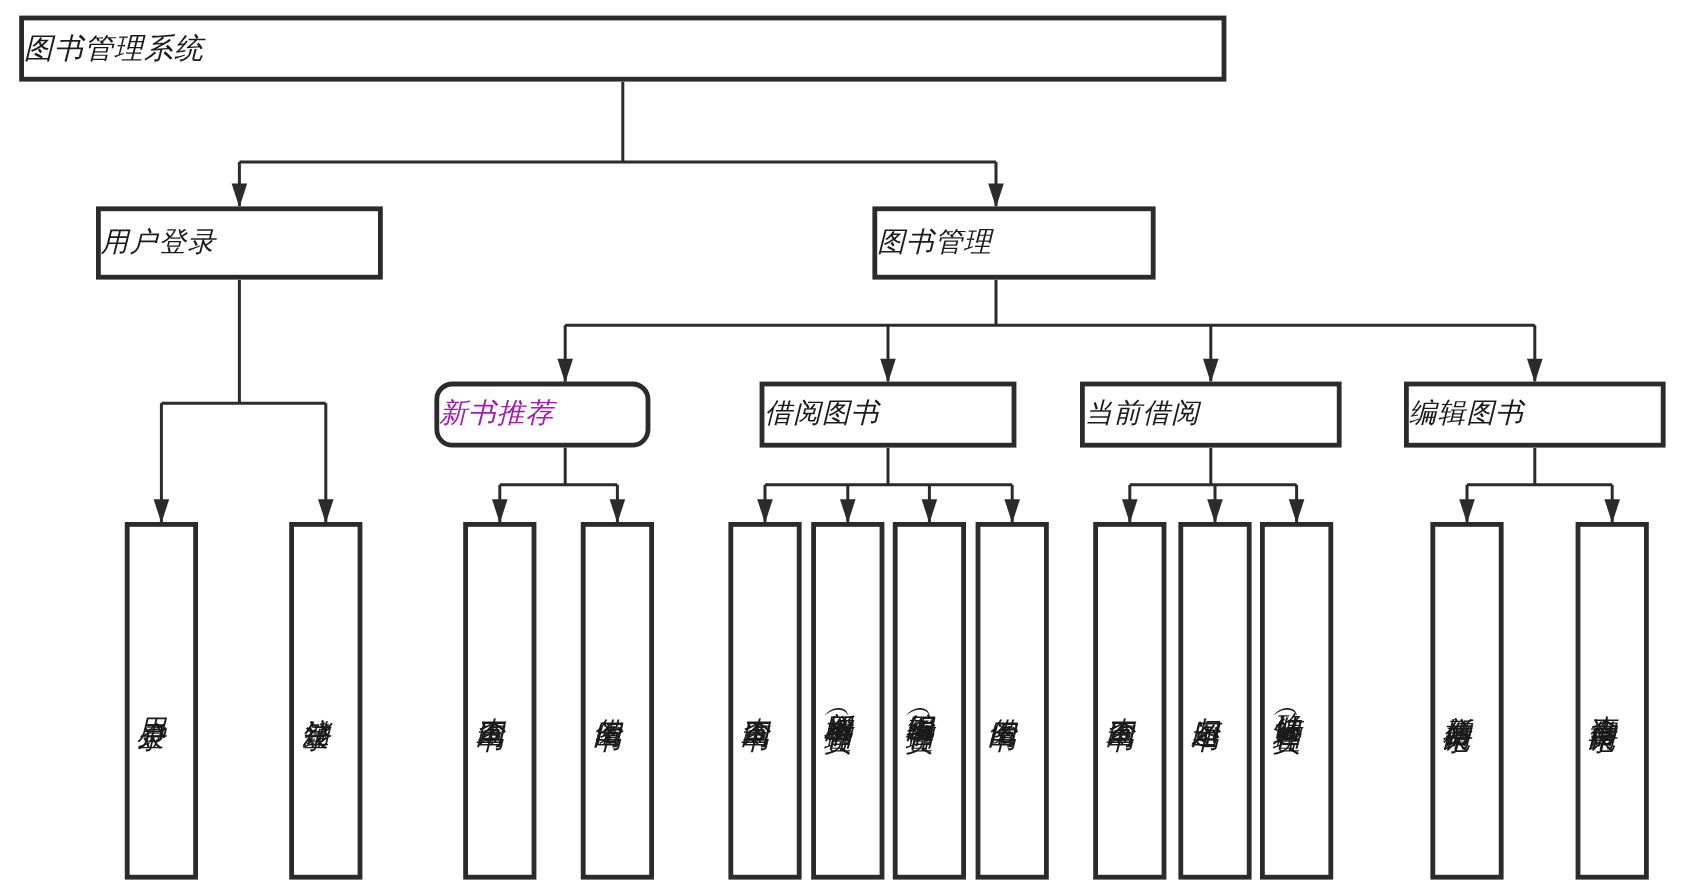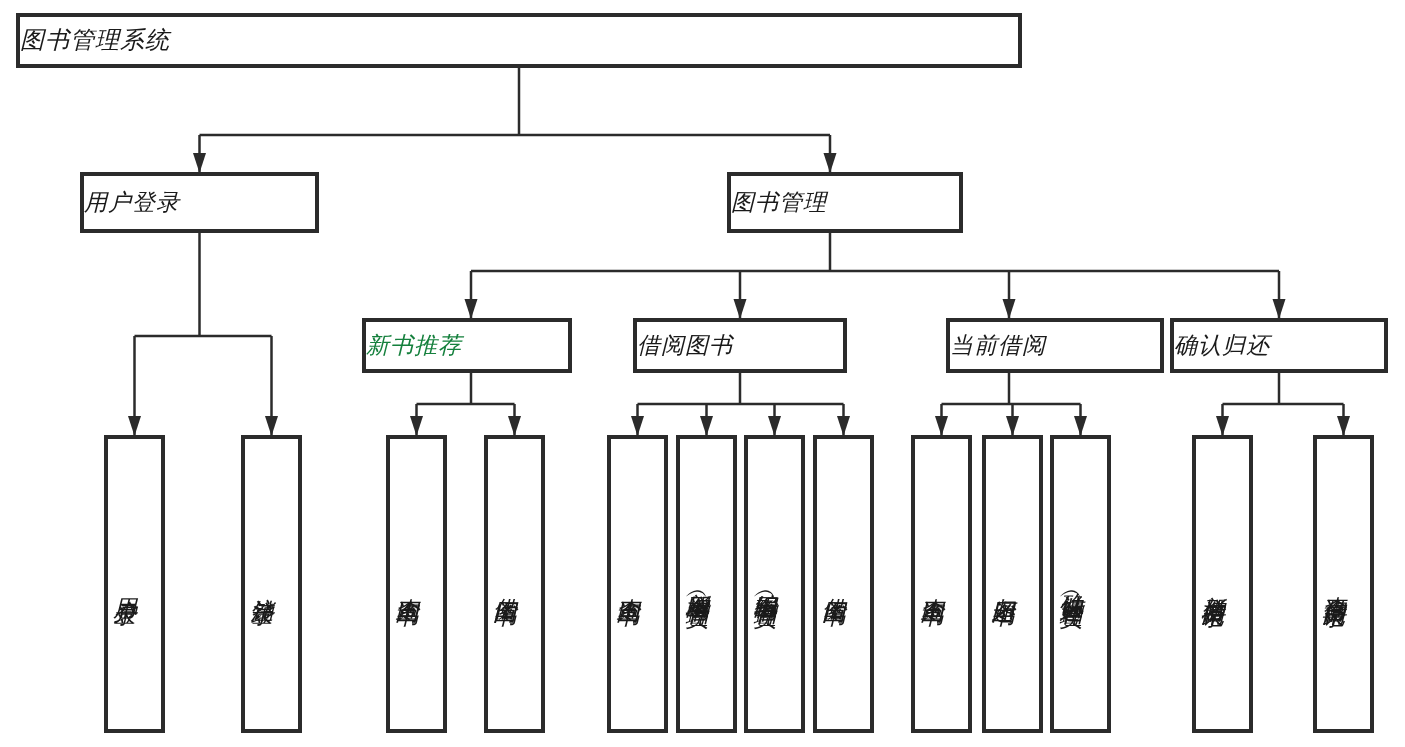--- a/index.html
+++ b/index.html
@@ -128,31 +128,31 @@
   <div id="nodes">
       <div class="node horiz root" style="left: 16px; top: 13px; width: 1006px; height: 55px; border-color: rgb(43, 43, 43); background: rgb(255, 255, 255); color: rgb(26, 26, 26);">
         <span>图书管理系统</span>
       </div>
       <div class="node horiz" style="left: 80px; top: 172px; width: 239px; height: 61px; border-color: rgb(43, 43, 43); background: rgb(255, 255, 255); color: rgb(26, 26, 26);">
         <span>用户登录</span>
       </div>
       <div class="node horiz" style="left: 712px; top: 172px; width: 236px; height: 61px; border-color: rgb(43, 43, 43); background: rgb(255, 255, 255); color: rgb(26, 26, 26); margin-left: 15px;">
         <span>图书管理</span>
       </div>
-      <div class="node horiz" style="left: 362px; top: 318px; width: 210px; height: 55px; border-color: rgb(43, 43, 43); background: rgb(255, 255, 255); color: #15803d;">
+      <div class="node horiz" style="left: 362px; top: 318px; width: 180px; height: 55px; border-color: rgb(43, 43, 43); background: rgb(255, 255, 255); color: #a21caf; border-radius: 15px;">
         <span>新书推荐</span>
       </div>
       <div class="node horiz" style="left: 633px; top: 318px; width: 214px; height: 55px; border-color: rgb(43, 43, 43); background: rgb(255, 255, 255); color: rgb(26, 26, 26);">
         <span>借阅图书</span>
       </div>
-      <div class="node horiz" style="left: 900px; top: 318px; width: 218px; height: 55px; border-color: rgb(43, 43, 43); background: rgb(255, 255, 255); color: rgb(26, 26, 26); margin-left: 46px;">
+      <div class="node horiz" style="left: 900px; top: 318px; width: 218px; height: 55px; border-color: rgb(43, 43, 43); background: rgb(255, 255, 255); color: rgb(26, 26, 26);">
         <span>当前借阅</span>
       </div>
       <div class="node horiz" style="left: 1170px; top: 318px; width: 218px; height: 55px; border-color: rgb(43, 43, 43); background: rgb(255, 255, 255); color: rgb(26, 26, 26);">
-        <span>确认归还</span>
+        <span>编辑图书</span>
       </div>
       <div class="node vert" style="left: 104px; top: 435px; width: 61px; height: 298px; border-color: rgb(43, 43, 43); background: rgb(255, 255, 255); color: rgb(26, 26, 26);">
         <span class="vlabel">用户登录</span>
       </div>
       <div class="node vert" style="left: 241px; top: 435px; width: 61px; height: 298px; border-color: rgb(43, 43, 43); background: rgb(255, 255, 255); color: rgb(26, 26, 26);">
         <span class="vlabel">注销登录</span>
       </div>
       <div class="node vert" style="left: 386px; top: 435px; width: 61px; height: 298px; border-color: rgb(43, 43, 43); background: rgb(255, 255, 255); color: rgb(26, 26, 26);">
         <span class="vlabel">查询图书</span>
       </div>

